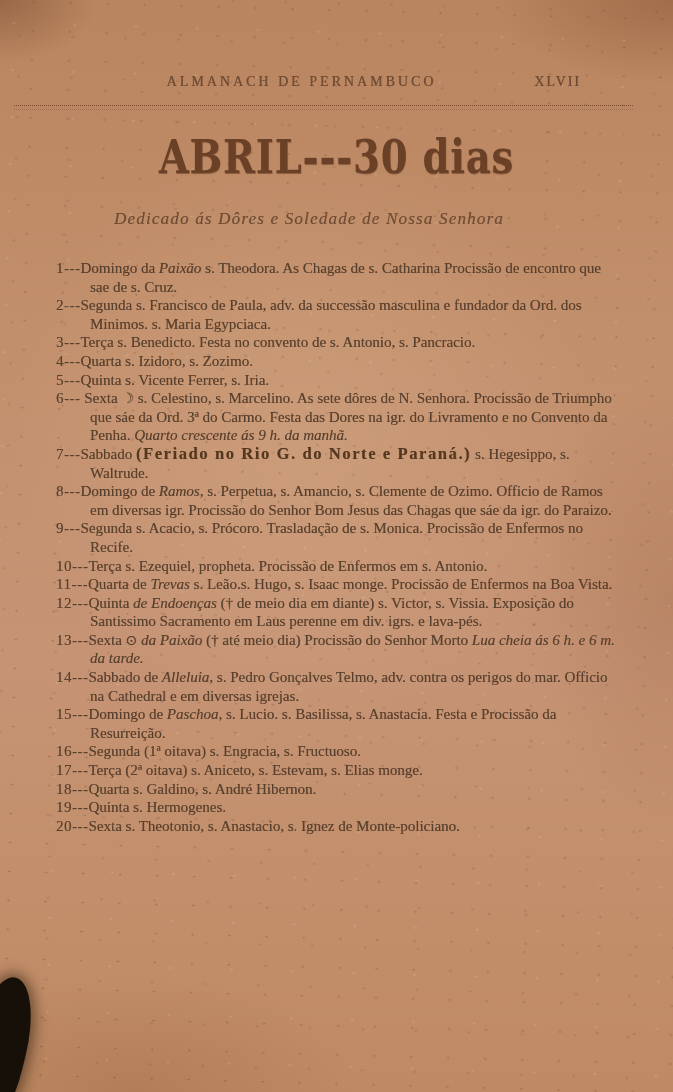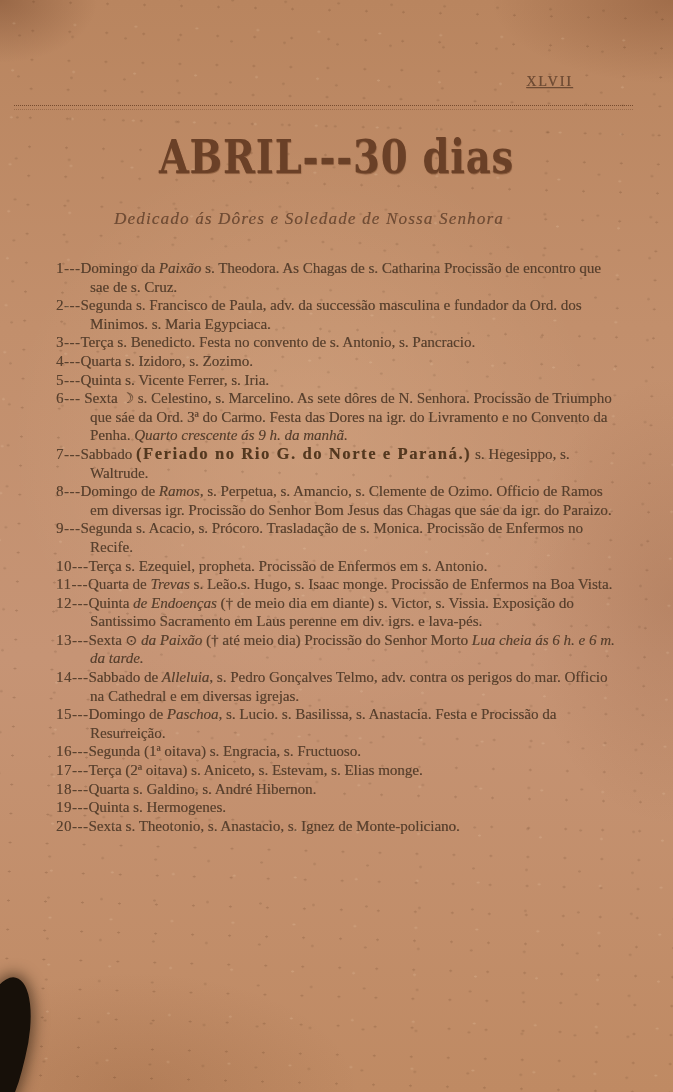--- a/index.html
+++ b/index.html
@@ -45,23 +45,22 @@
     padding-top: 74px;
     height: 20px;
     font-size: 14px;
     letter-spacing: 3px;
     text-align: center;
     color: #6d4b34;
     text-shadow: 0.4px 0.4px 0.6px rgba(80, 45, 22, 0.45);
   }
   .header .htitle { padding-right: 70px; }
   .header .pagenum {
-    position: absolute; top: 74px; right: 100px;
+    position: absolute; top: 74px; right: 92px;
     letter-spacing: 2px;
-    text-decoration: underline;
   }
   .rule {
     margin: 11px 12px 0 14px;
     border-top: 1px dotted rgba(96, 56, 30, 0.75);
     height: 3px;
     border-bottom: 1px dotted rgba(96, 56, 30, 0.35);
     width: 92%;
   }
   .month-title {
     margin-top: 22px;
@@ -107,20 +106,21 @@
   }
   .seg-sym { font-style: normal; font-family: "DejaVu Sans", sans-serif; font-size: 14px; }
 </style>
 </head>
 <body>
 
 <div class="page">
   <div class="speckles"></div>
 
   <div class="header">
+    <span class="htitle">ALMANACH DE PERNAMBUCO</span>
     <span class="pagenum">XLVII</span>
   </div>
 
   <div class="rule"></div>
 
   <div class="month-title">ABRIL---30 dias</div>
 
   <div class="dedication">Dedicado ás Dôres e Soledade de Nossa Senhora</div>
 
   <div class="entries">

